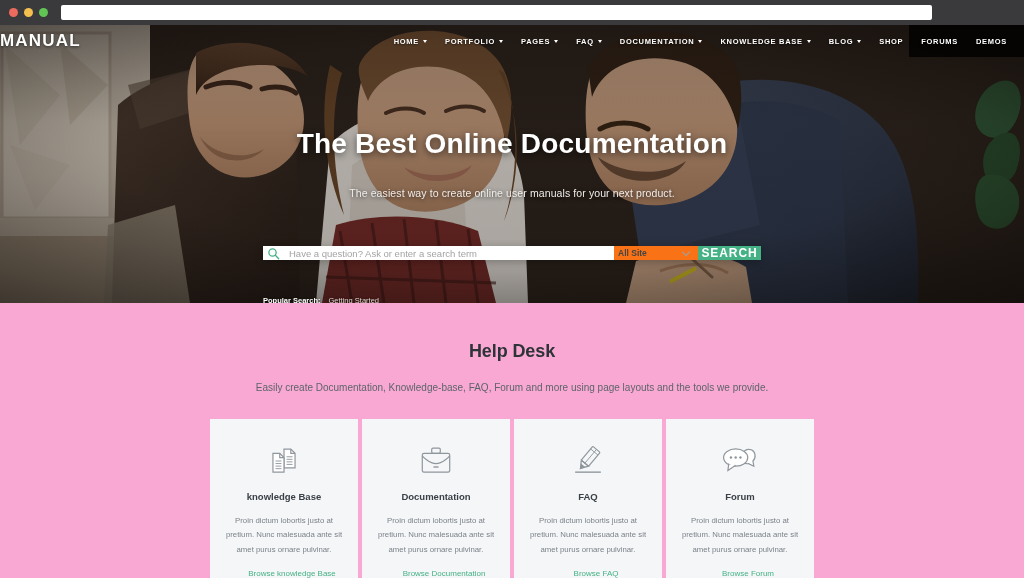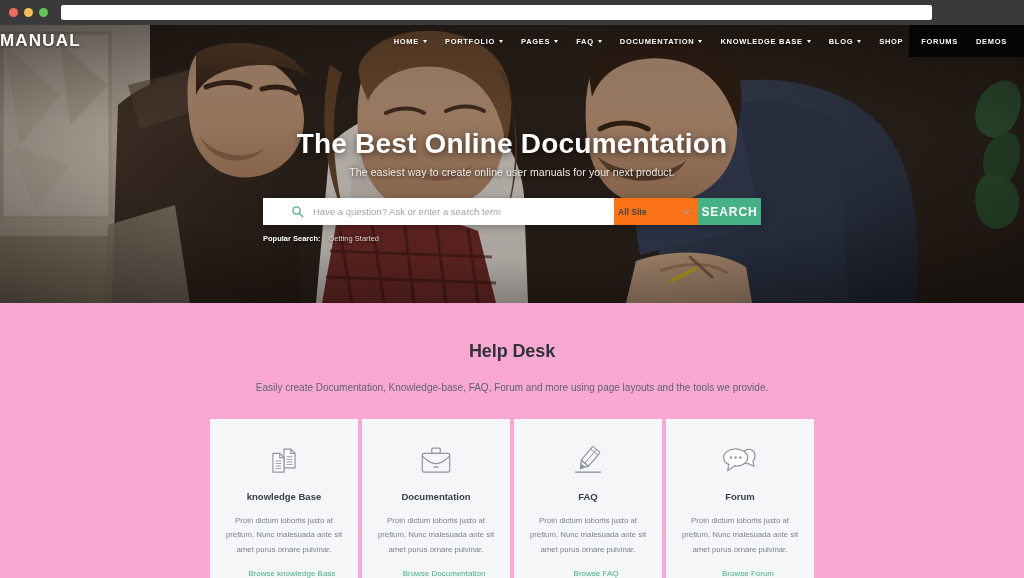--- a/index.html
+++ b/index.html
@@ -62,41 +62,41 @@
     display:inline-block; margin-top:1px;
   }
   .nav-dark-right{
     position:absolute; right:0; top:0; width:115px; height:32px;
     background:rgba(0,0,0,.78); z-index:5;
   }
 
   
   .hero-content{
     position:absolute; left:0; top:0; width:1024px; height:218px;
-    display:flex; flex-direction:column; align-items:center; z-index:7;
+    display:flex; flex-direction:column; align-items:center; z-index:7;gap:27px;
   }
   .hero-title{
     margin-top:103px;
     color:#ffffff; font-size:28px; font-weight:700; letter-spacing:.2px;
     text-shadow:0 2px 7px rgba(0,0,0,.6);
   }
   .hero-sub{
-    margin-top:6px;
+    margin-top:0;
     color:#f0ece8; font-size:10.5px; letter-spacing:.1px;
     text-shadow:0 1px 4px rgba(0,0,0,.65);
   }
 
   
   .search-row{
     margin-top:20px; display:flex; width:498px; height:31px;
     box-shadow:0 2px 9px rgba(0,0,0,.28);
   }
   .search-field{
     flex:1; background:#ffffff; display:flex; align-items:center;
-    padding-left:28px; gap:9px;
+    padding-left:4px; gap:9px;
   }
   .search-input{
     border:none; outline:none; flex:1; font-size:9.5px; color:#555;
     font-family:"Liberation Sans", sans-serif; background:transparent;
   }
   .search-input::placeholder{ color:#a3a3a3; }
   .scope{
     width:84px; background:#f97316; display:flex; align-items:center;
     justify-content:space-between; padding:0 9px 0 4px;
     font-size:8.5px; color:#444; font-weight:700; cursor:pointer;

